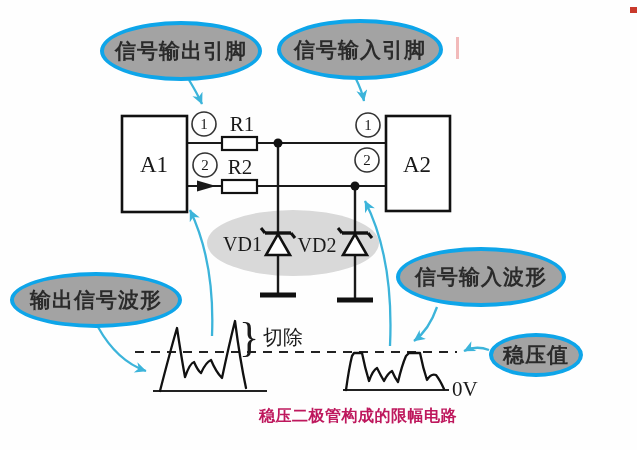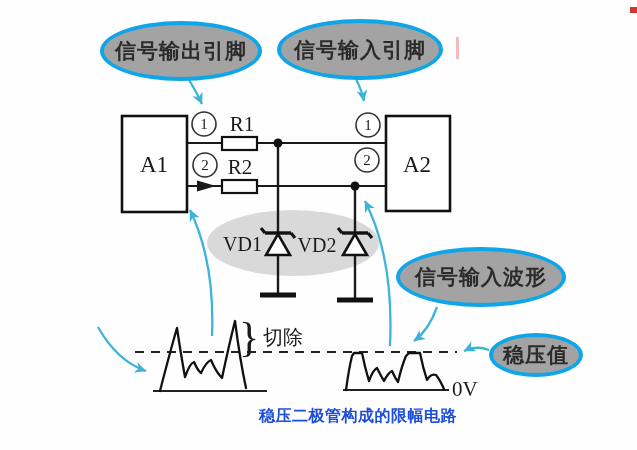--- a/index.html
+++ b/index.html
@@ -13,21 +13,21 @@
     background:#a3a3a3;border:4px solid #0ea5e9;border-radius:50%;
     box-sizing:border-box;
     font-family:"Liberation Sans", sans-serif;font-weight:bold;
     color:#2b2b2b;letter-spacing:1px;text-align:right;
   }
   .bubble-lg{font-size:21px;}
   .bubble-sm{font-size:21px;}
   .caption{
     position:absolute;left:248px;top:406px;width:220px;
     font-family:"Liberation Sans", sans-serif;font-weight:bold;
-    font-size:16px;color:#1d4ed8;letter-spacing:0.5px;text-align:center;
+    font-size:16px;color:#be185d;letter-spacing:0.5px;text-align:center;
   }
   .red-corner{position:absolute;right:0;top:7px;width:7px;height:6px;background:#c93a2c;}
   .red-faint{position:absolute;left:456px;top:37px;width:3px;height:22px;background:rgba(232,130,130,0.55);}
   svg text{font-family:"Liberation Serif", serif;fill:#1a1a1a;}
   .lbl-block{font-size:23px;}
   .lbl-res{font-size:21px;}
   .lbl-vd{font-size:20px;}
   .lbl-pin{font-size:15px;}
   .lbl-cut{font-size:20px;}
   .lbl-0v{font-size:21px;}
@@ -121,20 +121,23 @@
     <path d="M437,307 Q429,330 414,341" fill="none" stroke="#3cb4da" stroke-width="2.3" marker-end="url(#arrowCyan)"></path>
     <path d="M489,350 Q476,345 464,351" fill="none" stroke="#3cb4da" stroke-width="2.3" marker-end="url(#arrowCyan)"></path>
   </svg>
 
   <div class="bubble bubble-lg" style="left:100px;top:21px;width:162px;height:60px;">
     <span>信号输出引脚</span>
   </div>
   <div class="bubble bubble-lg" style="left:277px;top:19px;width:166px;height:61px;">
     <span>信号输入引脚</span>
   </div>
+  <div class="bubble bubble-lg" style="left:10px;top:272px;width:172px;height:56px;">
+    <span>输出信号波形</span>
+  </div>
   <div class="bubble bubble-lg" style="left:396px;top:247px;width:170px;height:60px;">
     <span>信号输入波形</span>
   </div>
   <div class="bubble bubble-sm" style="left:489px;top:333px;width:94px;height:44px;">
     <span>稳压值</span>
   </div>
 
   <div class="caption">稳压二极管构成的限幅电路</div>
 
   <div class="red-corner"></div>

